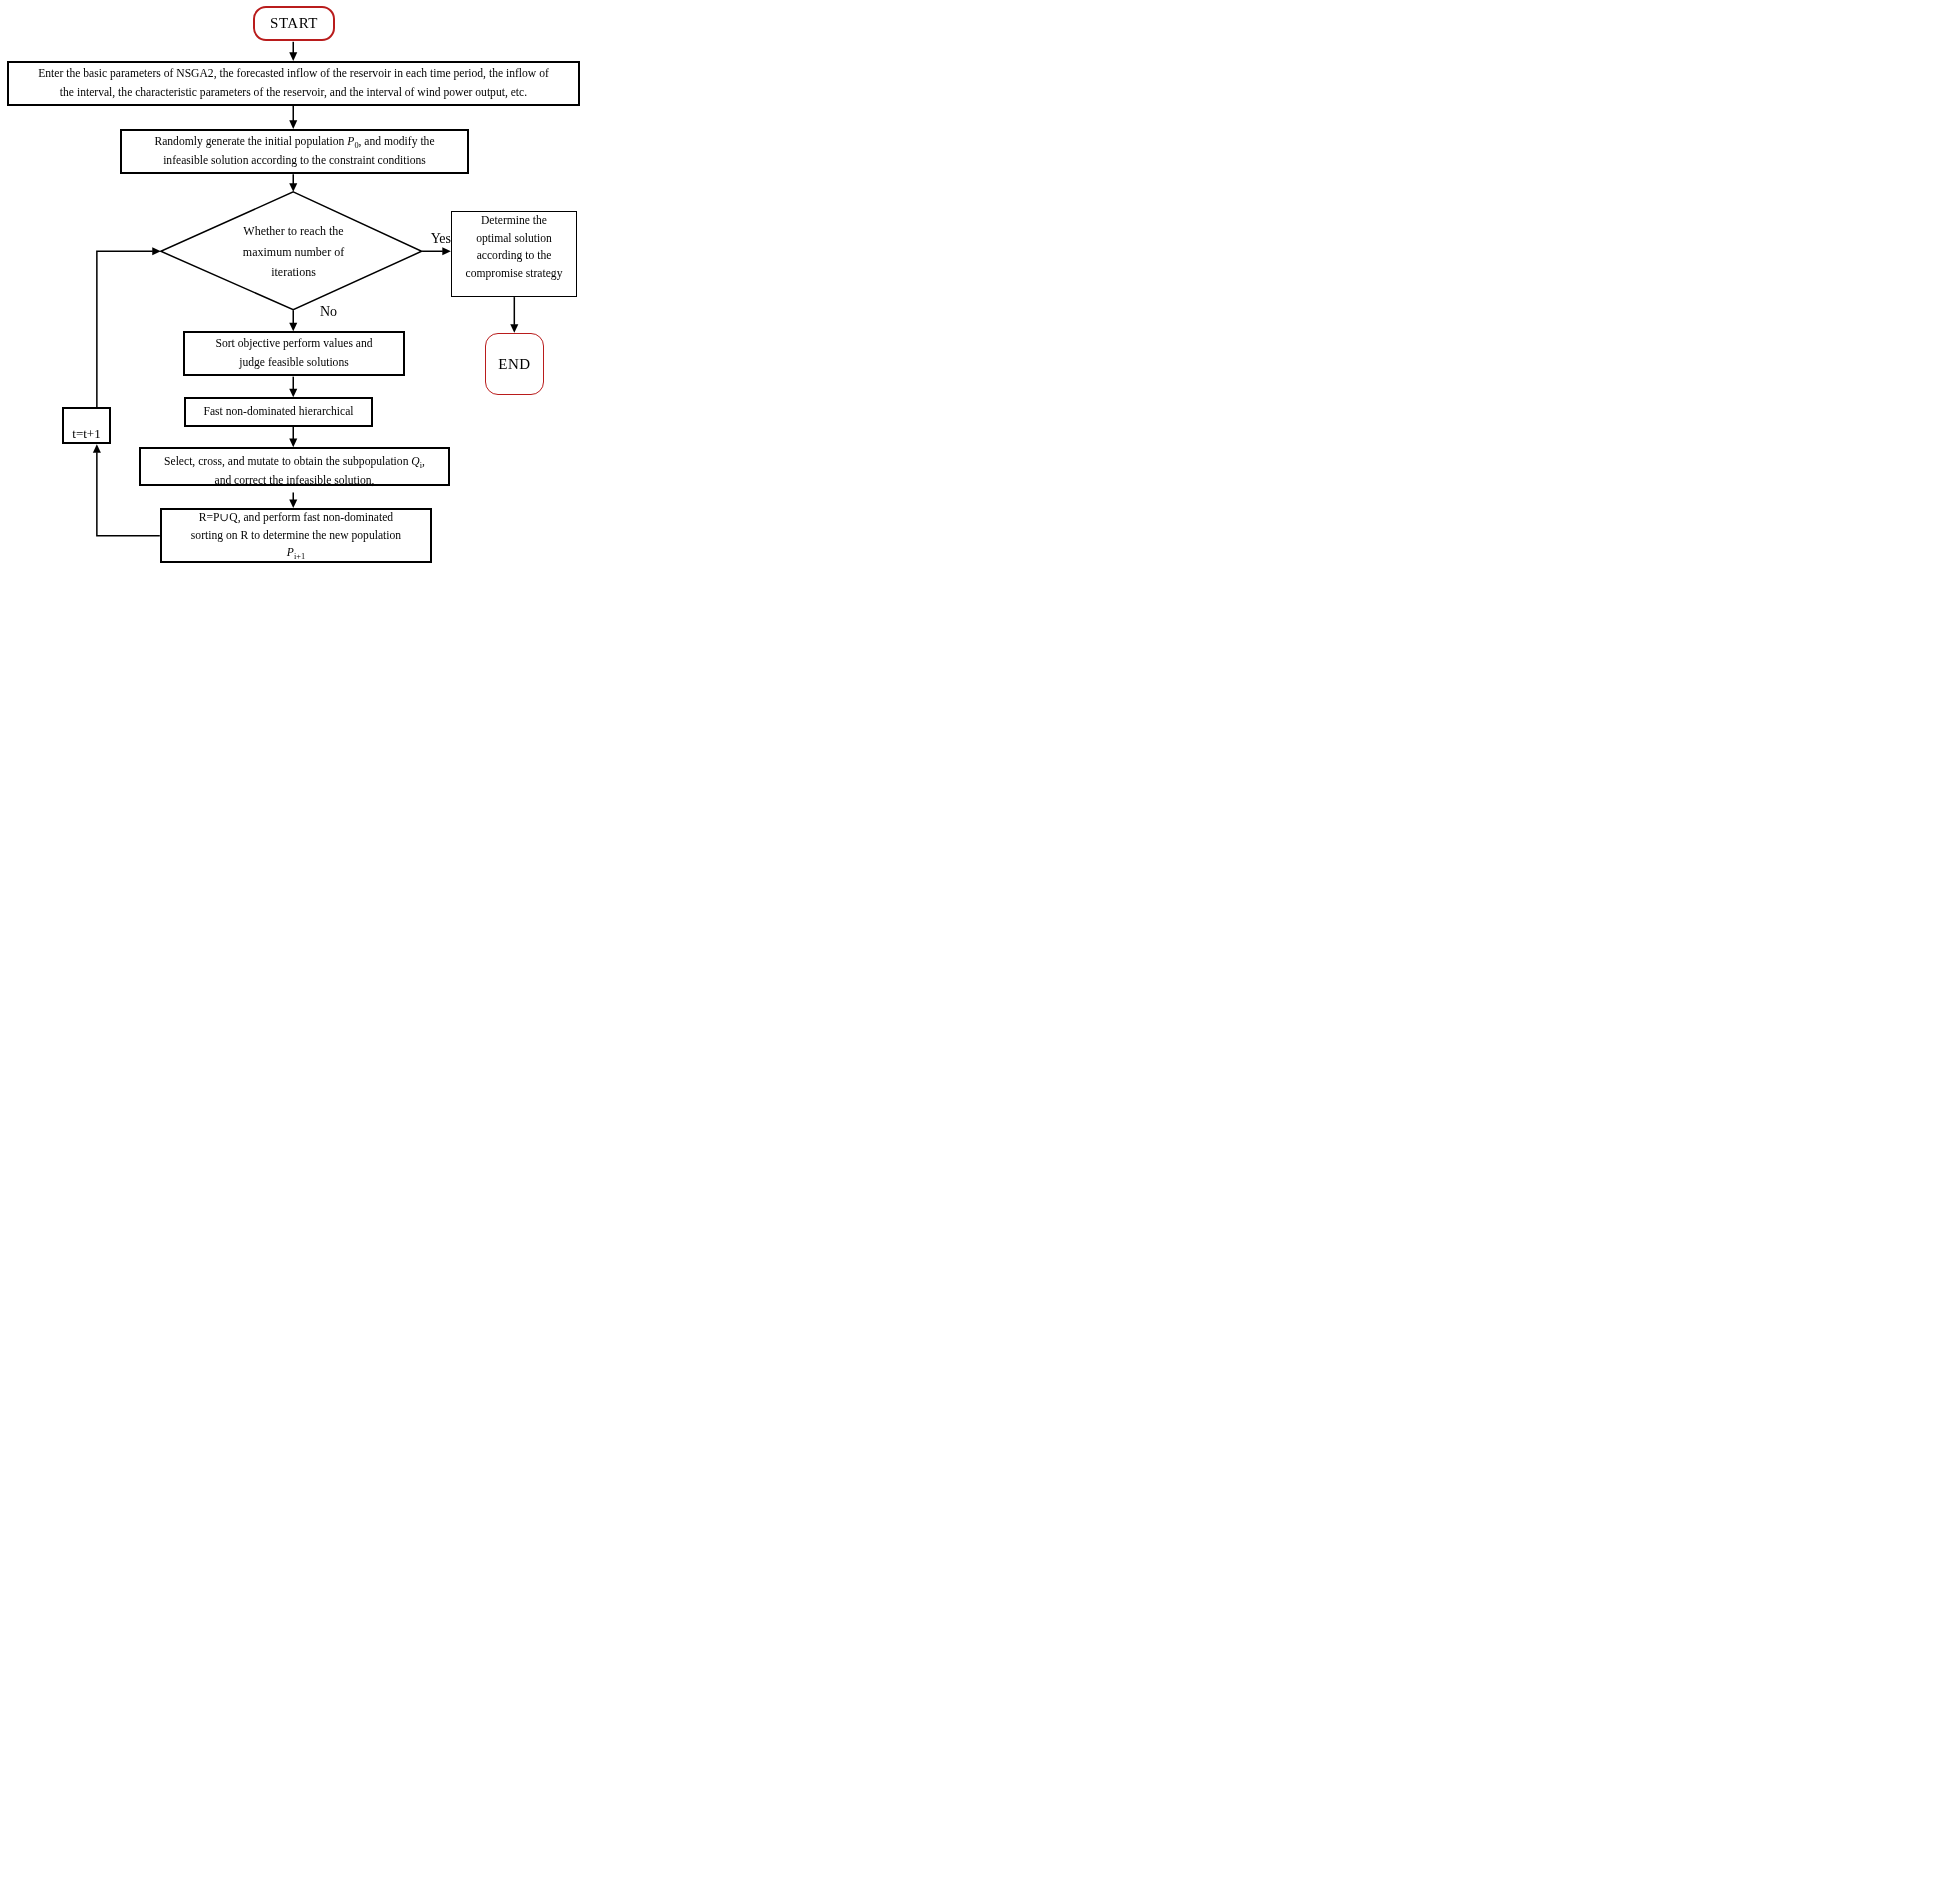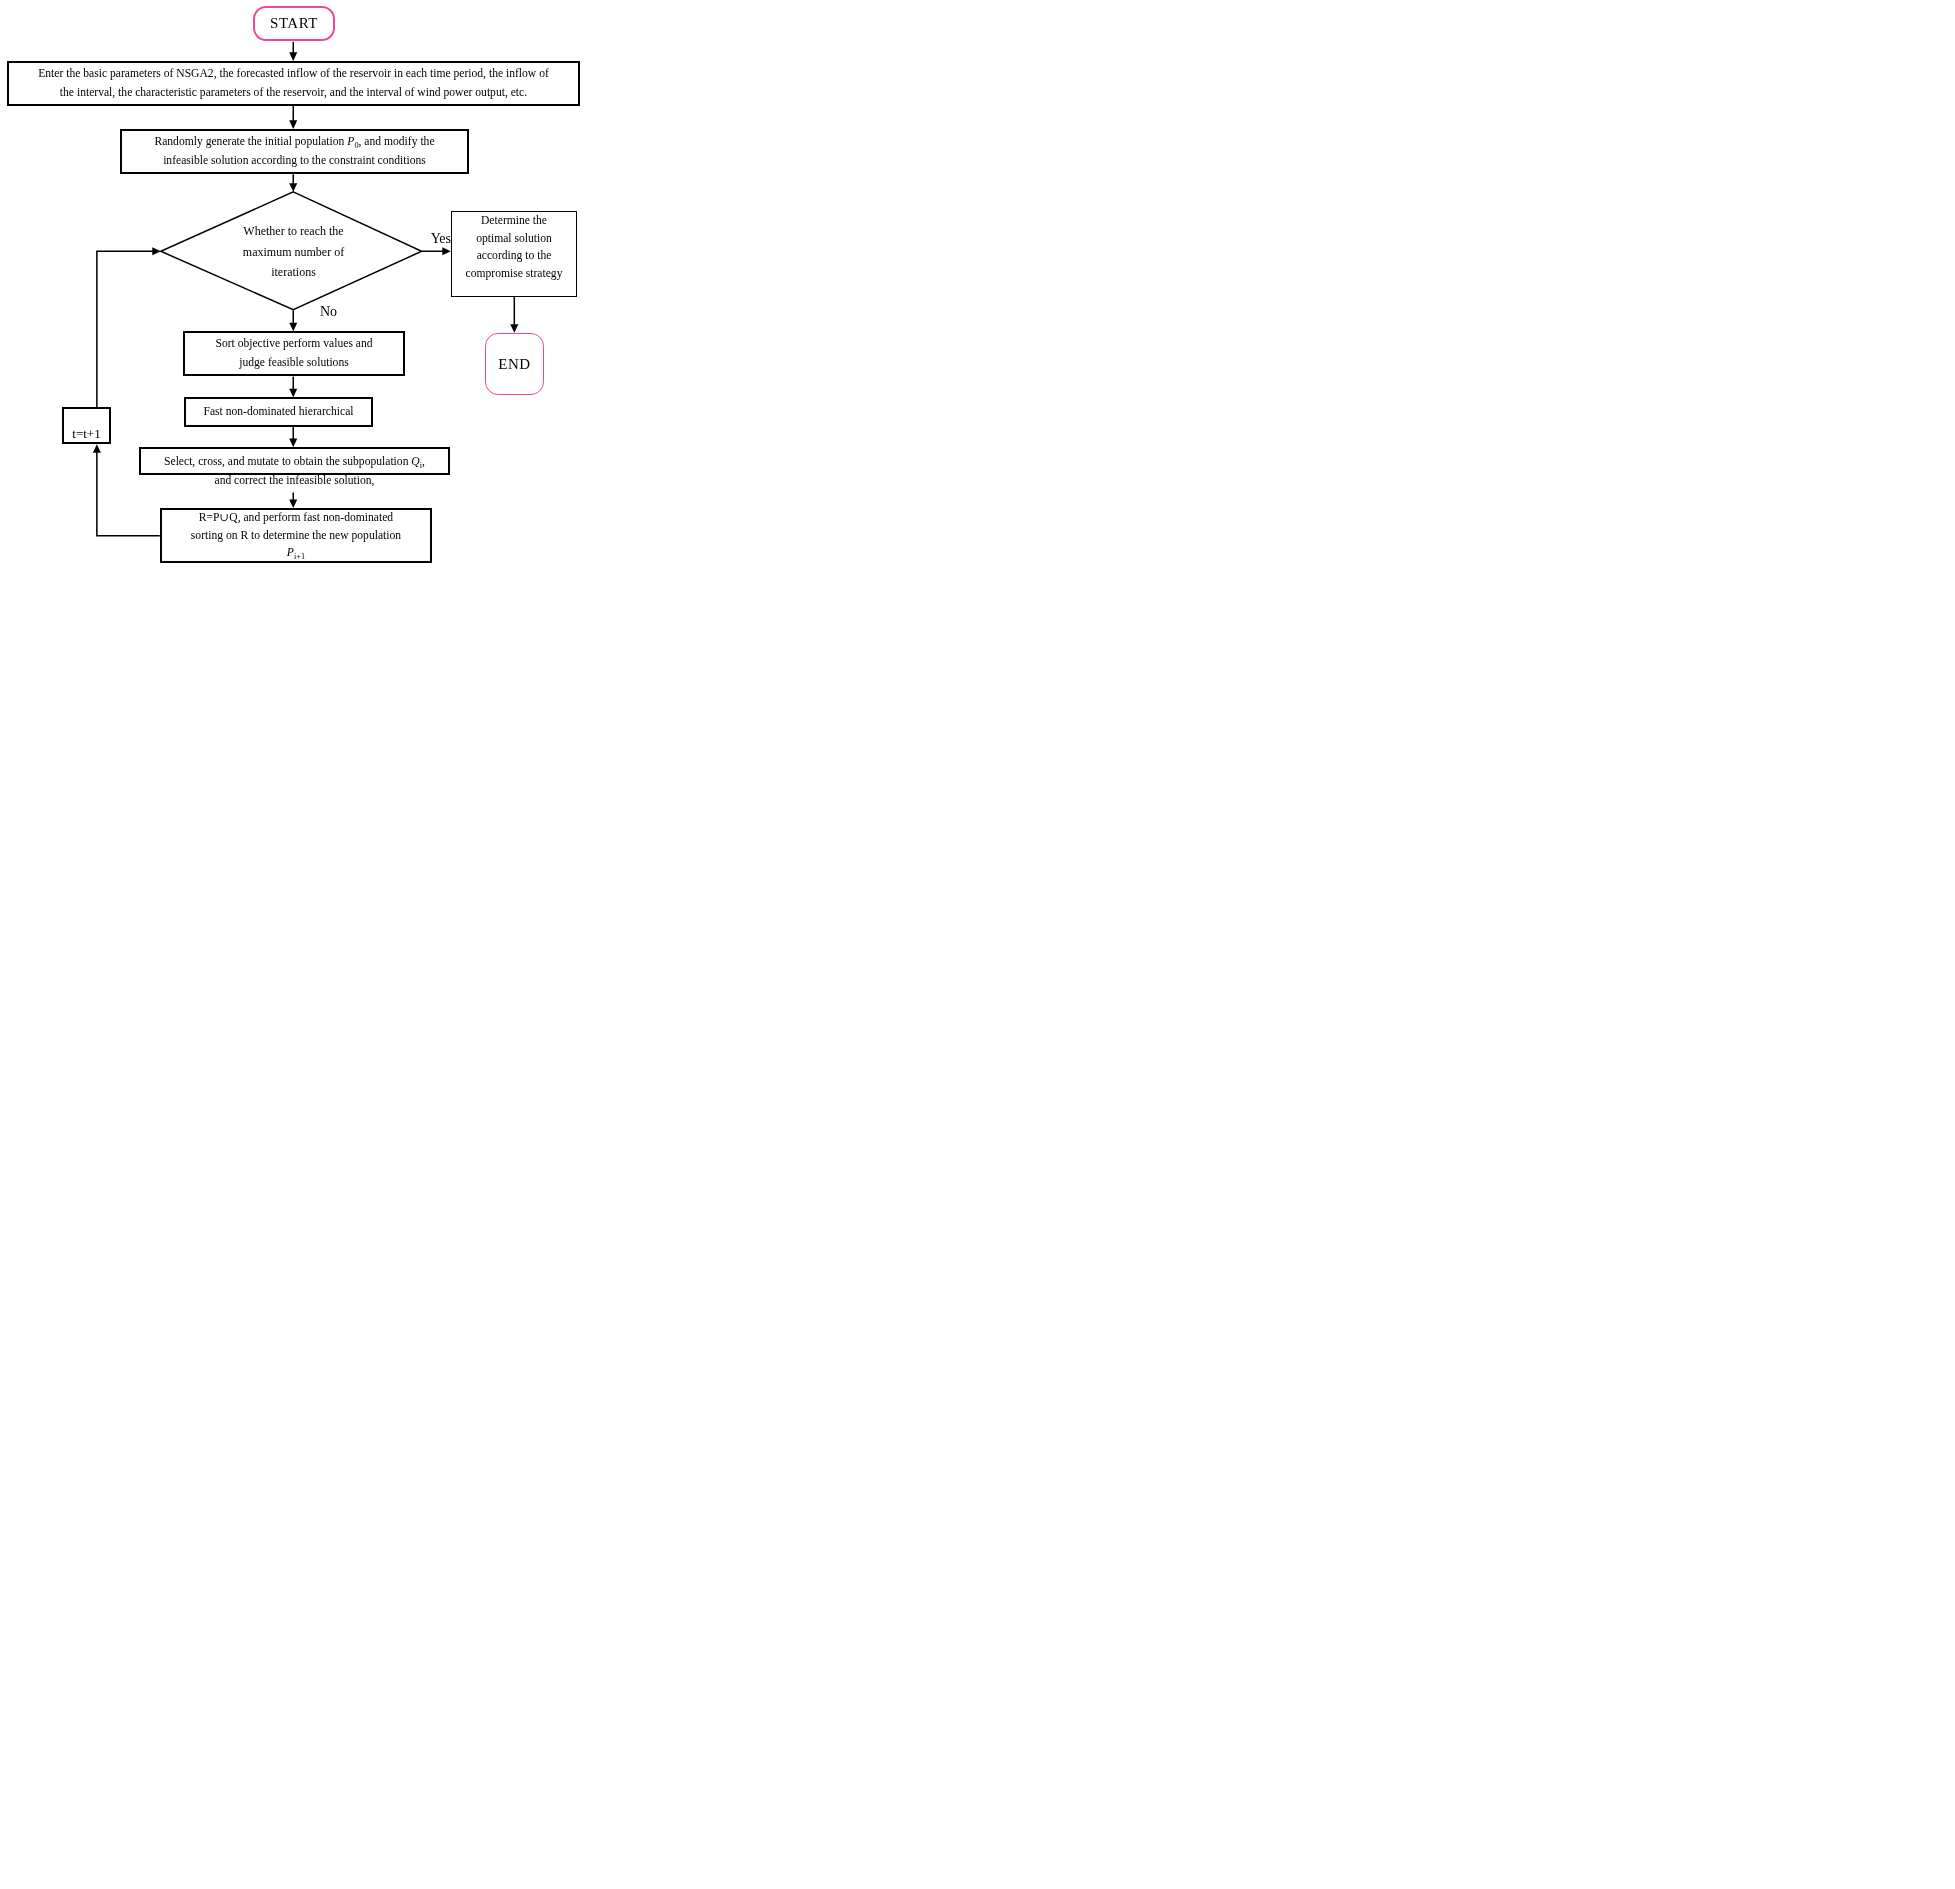--- a/index.html
+++ b/index.html
@@ -27,21 +27,21 @@
     display: flex;
     flex-direction: column;
     align-items: center;
     justify-content: center;
     text-align: center;
     font-size: 11.6px;
     line-height: 18.6px;
   }
   .node .row { display: block; white-space: nowrap; }
   .terminator {
-    border: 2px solid #ec4899;
+    border: 2px solid #b91c1c;
     border-radius: 13px;
     font-size: 15px;
     letter-spacing: 0.5px;
   }
   .process { border: 2px solid #000000; }
   .thin { border-width: 1.5px; }
   sub { font-size: 0.72em; line-height: 0; }
   i.v { font-style: italic; }
 
   #node-start    { left: 253px; top: 6px;  width: 82px; height: 35px; }
@@ -49,21 +49,21 @@
   #node-init     { left: 120px; top: 129px; width: 349px;  height: 45px; }
   #diamond-text  { left: 218px; top: 221px; width: 151px;  height: 62px;
                    position: absolute; display: flex; flex-direction: column;
                    align-items: center; justify-content: center;
                    text-align: center; font-size: 12px; line-height: 20.6px; }
   #node-determine{ left: 451px; top: 211px; width: 126px;  height: 86px;
                    justify-content: flex-start; line-height: 17.6px; }
   #node-end      { left: 485px; top: 333px; width: 59px;  height: 62px; justify-content: center; }
   #node-sort     { left: 183px; top: 331px; width: 222px;  height: 45px; }
   #node-fast     { left: 184px; top: 397px; width: 189px;  height: 30px; }
-  #node-select   { left: 139px; top: 447px; width: 311px;  height: 28px;
+  #node-select   { left: 139px; top: 447px; width: 311px;  height: 39px;
                    justify-content: flex-start; padding-top: 4px; }
   #node-union    { left: 160px; top: 508px; width: 272px; height: 55px; line-height: 17.6px; }
   #node-increment{ left: 62px; top: 407px; width: 49px;  height: 37px;
                    font-size: 13px; justify-content: center; padding-top: 18px; }
 
   .edge-label {
     position: absolute;
     text-align: right;
     font-size: 14px;
   }

